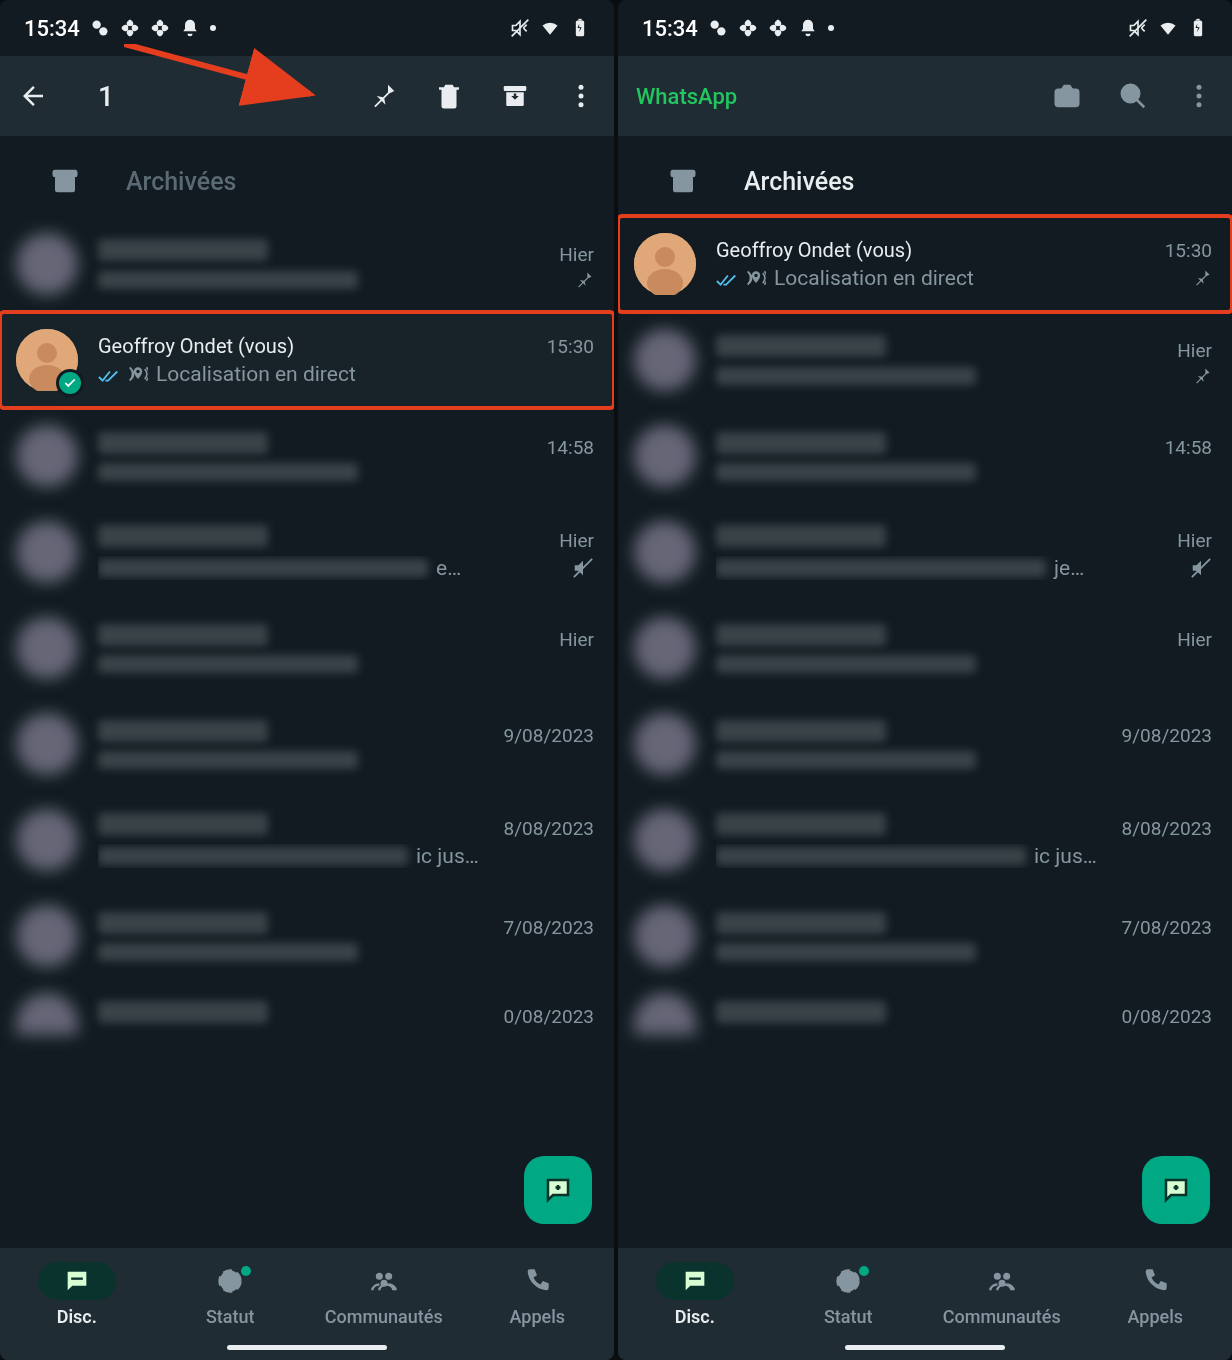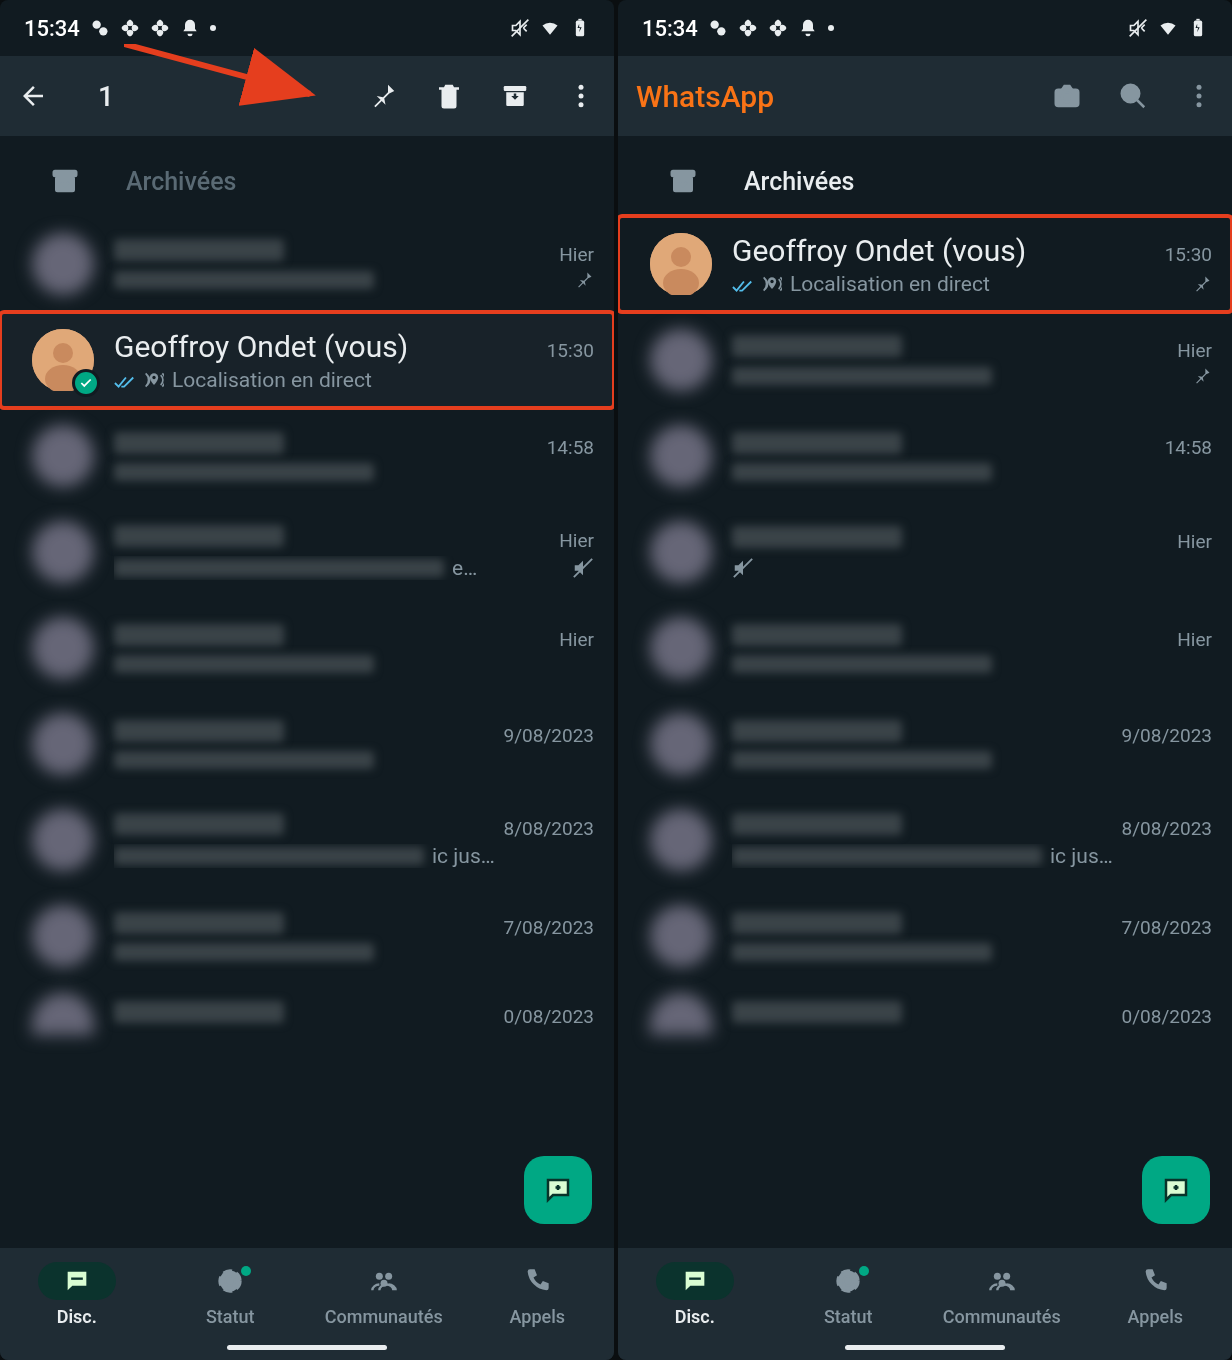--- a/index.html
+++ b/index.html
@@ -40,21 +40,21 @@
 
   .app-bar {
     height:80px;
     display:flex;
     align-items:center;
     padding:0 18px;
     color:#e9edef;
     background:#1f2c34;
   }
   .ab-left { display:flex; align-items:center; gap:28px; flex:1; }
-  .ab-title { font-size:30px; color:#f97316; font-weight:500; }
+  .ab-title { font-size:22px; color:#22c55e; font-weight:500; }
   .ab-count { font-size:28px; color:#e9edef; font-weight:500; margin-left:22px; }
   .ab-actions { display:flex; align-items:center; gap:36px; }
   .ab-icon { width:30px; height:30px; display:flex; align-items:center; justify-content:center; }
   .ab-icon svg { width:100%; height:100%; fill:#e9edef; }
   .ab-icon.muted svg { fill:#8696a0; }
 
   .list { padding-top:10px; }
   .archived-row {
     height:70px;
     display:flex;
@@ -65,21 +65,21 @@
   .archived-row .arch-icon { width:30px; height:30px; margin-left:18px; }
   .archived-row .arch-icon svg { width:100%; height:100%; fill:#8696a0; stroke:#8696a0; }
   .archived-row .arch-label { font-size:25px; font-weight:500; }
   .arch-muted { color:#5a6a74; }
   .arch-normal { color:#e9edef; }
 
   .chat-row {
     height:96px;
     display:flex;
     align-items:center;
-    padding:0 20px 0 32px;
+    padding:0 20px 0 16px;
     gap:20px;
     position:relative;
   }
   .chat-row.selected-bg { background:#182229; }
   .chat-row.highlight {
     outline:4px solid #e53e1e;
     outline-offset:-2px;
     border-radius:4px;
   }
   .avatar {
@@ -98,21 +98,21 @@
     width:28px; height:28px;
     background:#00a884;
     border:3px solid #111b21;
     border-radius:50%;
     display:flex; align-items:center; justify-content:center;
   }
   .avatar .check svg { width:14px; height:14px; fill:#fff; }
 
   .chat-main { flex:1; min-width:0; }
   .chat-title-row { display:flex; align-items:baseline; justify-content:space-between; }
-  .chat-name { font-size:30px; color:#e9edef; font-weight:400; white-space:nowrap; overflow:hidden; text-overflow:ellipsis; }
+  .chat-name { font-size:20px; color:#e9edef; font-weight:400; white-space:nowrap; overflow:hidden; text-overflow:ellipsis; }
   .chat-time { font-size:19px; color:#8696a0; margin-left:8px; flex-shrink:0; }
   .chat-sub-row { display:flex; align-items:center; justify-content:space-between; margin-top:4px; }
   .chat-sub { font-size:21px; color:#8696a0; display:flex; align-items:center; gap:8px; white-space:nowrap; overflow:hidden; text-overflow:ellipsis; }
   .chat-sub .ticks { width:22px; height:16px; flex-shrink:0; }
   .chat-sub .ticks svg { width:100%; height:100%; fill:none; stroke:#53bdeb; stroke-width:2; }
   .chat-sub .loc-icon { width:20px; height:20px; flex-shrink:0; }
   .chat-sub .loc-icon svg { width:100%; height:100%; fill:#8696a0; }
   .chat-pin { width:20px; height:20px; flex-shrink:0; }
   .chat-pin svg { width:100%; height:100%; fill:#8696a0; }
   .chat-mute { width:22px; height:22px; flex-shrink:0; }
@@ -638,20 +638,24 @@
       </div>
     </div>
     <div class="chat-row">
       <div class="avatar blur"></div>
       <div class="chat-main">
         <div class="chat-title-row">
               <span class="blur-text name"></span>
               <span class="chat-time">Hier</span>
             </div>
         <div class="chat-sub-row">
+              <span class="chat-sub">
+                <span class="blur-text sub" style="width:330px"></span>
+                <span>je…</span>
+              </span>
               <span class="chat-mute"><svg viewBox="0 0 24 24">
                   <path d="M3 9v6h4l5 5V4L7 9H3z"></path>
                   <line x1="2" y1="22" x2="22" y2="2" stroke="#8696a0" stroke-width="2"></line>
                 </svg></span>
             </div>
       </div>
     </div>
     <div class="chat-row">
       <div class="avatar blur"></div>
       <div class="chat-main">

